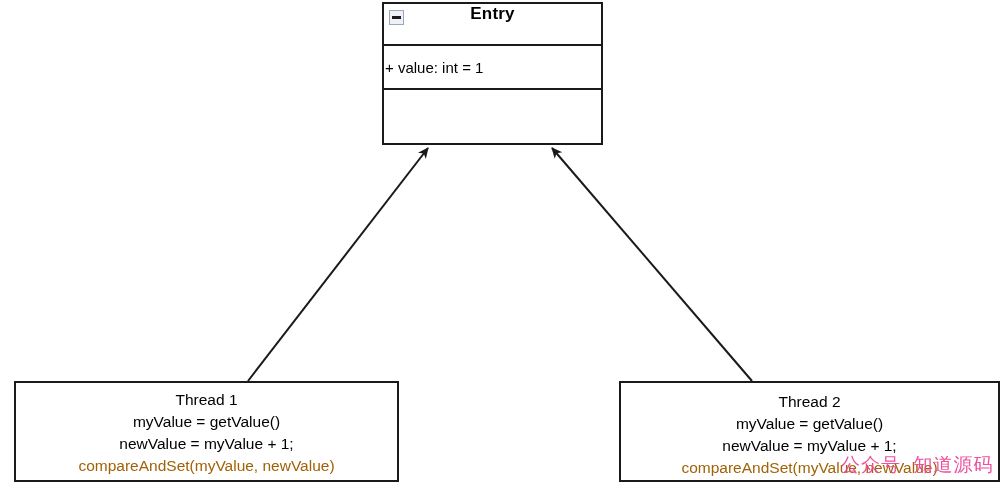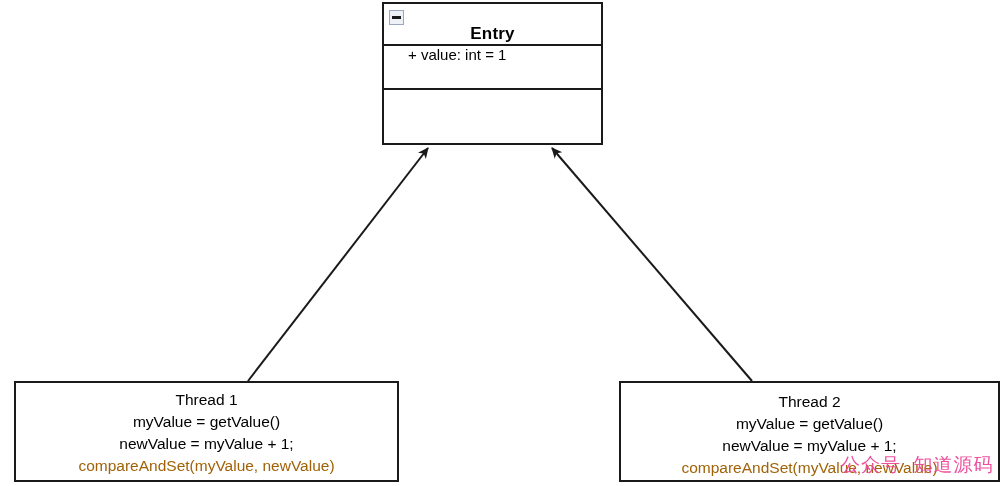--- a/index.html
+++ b/index.html
@@ -26,21 +26,21 @@
     border: 2px solid #1a1a1a;
     box-sizing: border-box;
     background: #ffffff;
   }
   .uml-header {
     position: relative;
     height: 42px;
     box-sizing: border-box;
     border-bottom: 2px solid #1a1a1a;
     display: flex;
-    align-items: flex-end;
+    align-items: flex-start;
     justify-content: center;
   }
   .uml-title {
     font-size: 17px;
     font-weight: bold;
     color: #000000;
     letter-spacing: 0.2px;
   }
   .collapse-icon {
     position: absolute;
@@ -60,22 +60,22 @@
     display: block;
     width: 9px;
     height: 3px;
     background: #1a1a1a;
   }
   .uml-attrs {
     height: 44px;
     box-sizing: border-box;
     border-bottom: 2px solid #1a1a1a;
     display: flex;
-    align-items: flex-start;
-    padding-left: 24px;
+    align-items: center;
+    padding-left: 1px;
   }
   .uml-attr-text {
     font-size: 15px;
     color: #000000;
   }
   .uml-ops {
     height: 53px;
     box-sizing: border-box;
   }
 

